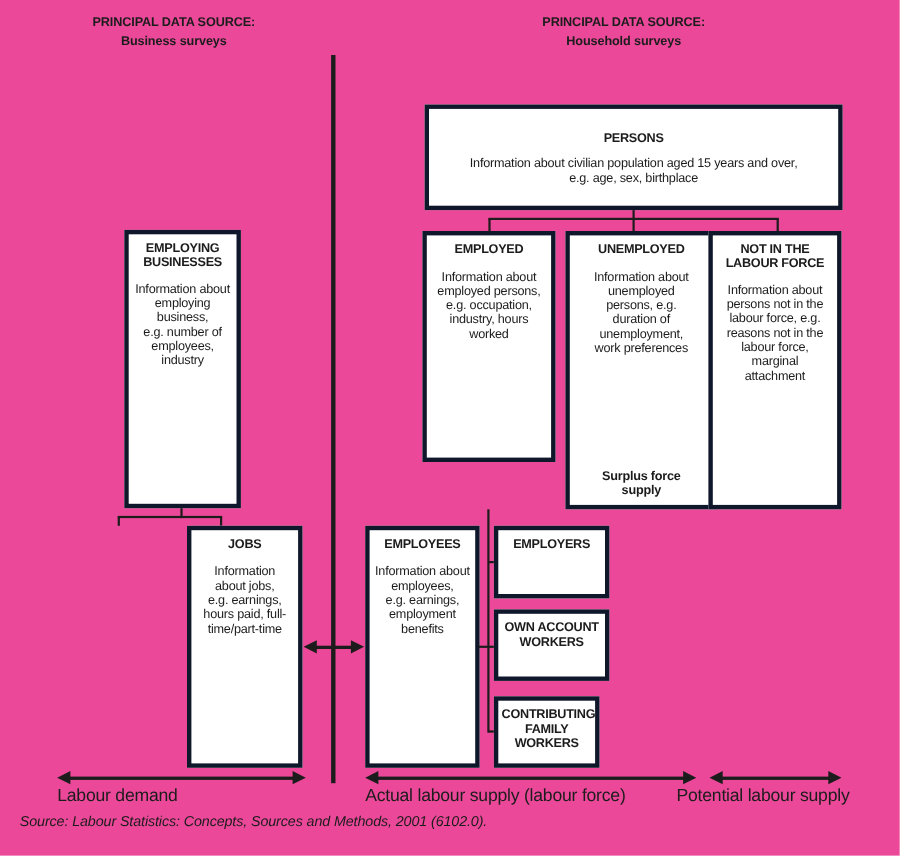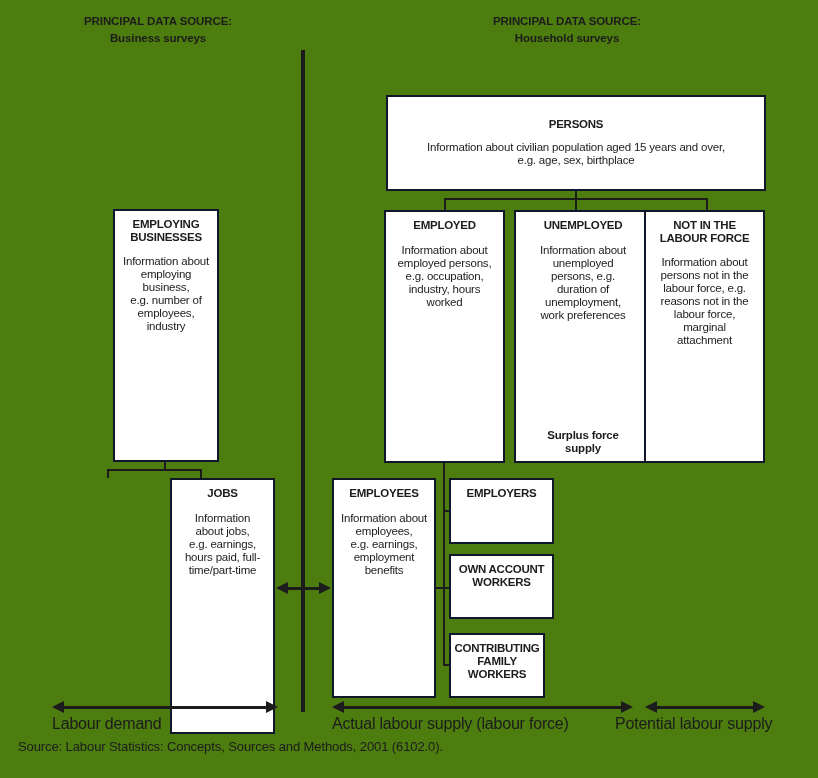--- a/index.html
+++ b/index.html
@@ -1,22 +1,22 @@
 <!DOCTYPE html>
 <html><head>
 <meta charset="utf-8">
 <style>
   html,body{margin:0;padding:0;background:#ffffff;}
   .canvas{
-    position:relative;width:818px;height:778px;background:#4d7c0f;
+    position:relative;width:818px;height:778px;background:#ec4899;
     font-family:"Liberation Sans",sans-serif;color:#1c1c1c;overflow:hidden;
   }
   .hdr{position:absolute;text-align:center;font-weight:bold;font-size:11.5px;line-height:1.45;letter-spacing:-0.1px;white-space:pre-line;}
   .box{
-    position:absolute;border:2px solid #0f172a;background:#fff;
+    position:absolute;border:4px solid #0f172a;background:#fff;
     text-align:center;font-size:11.5px;box-sizing:border-box;padding:7px 3px 0 3px;
   }
   .box-title{font-weight:bold;letter-spacing:-0.25px;line-height:1.12;white-space:pre-line;}
   .box-body{margin-top:12px;line-height:1.14;letter-spacing:-0.2px;white-space:pre-line;}
   .box-footer{
     position:absolute;left:0;right:0;bottom:6px;font-weight:bold;
     line-height:1.15;letter-spacing:-0.2px;white-space:pre-line;text-align:center;
   }
   .persons{padding-top:21px;}
   .persons .box-body{margin-top:10px;}
@@ -25,21 +25,21 @@
   .arrow .shaft{position:absolute;left:8px;right:8px;top:5.5px;height:3px;background:#1c1c1c;}
   .arrow::before{
     content:"";position:absolute;left:0;top:1px;width:0;height:0;
     border-top:6px solid transparent;border-bottom:6px solid transparent;border-right:12px solid #1c1c1c;
   }
   .arrow::after{
     content:"";position:absolute;right:0;top:1px;width:0;height:0;
     border-top:6px solid transparent;border-bottom:6px solid transparent;border-left:12px solid #1c1c1c;
   }
   .arrow-label{position:absolute;font-weight:normal;font-size:16px;text-align:left;letter-spacing:-0.2px;}
-  .source{position:absolute;left:18px;top:739px;font-size:13px;letter-spacing:-0.1px;}
+  .source{position:absolute;left:18px;top:739px;font-style:italic;font-size:13px;letter-spacing:-0.1px;}
 </style>
 </head>
 <body>
 
 <div class="canvas">
 
   <div class="hdr" style="left:38px;top:13px;width:240px;">PRINCIPAL DATA SOURCE:
 Business surveys</div>
   <div class="hdr" style="left:447px;top:13px;width:240px;">PRINCIPAL DATA SOURCE:
 Household surveys</div>
@@ -51,21 +51,21 @@
     <div class="box-body">Information about civilian population aged 15 years and over,
 e.g. age, sex, birthplace</div>
   </div>
 
   <div class="line" style="left:575px;top:191px;width:2px;height:9px;"></div>
   <div class="line" style="left:444px;top:198px;width:264px;height:2px;"></div>
   <div class="line" style="left:444px;top:199px;width:2px;height:11px;"></div>
   <div class="line" style="left:575px;top:199px;width:2px;height:11px;"></div>
   <div class="line" style="left:706px;top:199px;width:2px;height:11px;"></div>
 
-  <div class="box" style="left:384px;top:210px;width:121px;height:253px;">
+  <div class="box" style="left:384px;top:210px;width:121px;height:210px;">
     <div class="box-title">EMPLOYED</div>
     <div class="box-body">Information about
 employed persons,
 e.g. occupation,
 industry, hours
 worked</div>
   </div>
 
   <div class="box" style="left:514px;top:210px;width:138px;height:253px;">
     <div class="box-title">UNEMPLOYED</div>
@@ -101,21 +101,21 @@
 employees,
 industry</div>
   </div>
 
   <div class="line" style="left:164px;top:462px;width:2px;height:9px;"></div>
   <div class="line" style="left:107px;top:469px;width:95px;height:2px;"></div>
   <div class="line" style="left:107px;top:470px;width:2px;height:8px;"></div>
   <div class="line" style="left:200px;top:470px;width:2px;height:8px;"></div>
 
 
-  <div class="box" style="left:170px;top:478px;width:105px;height:256px;">
+  <div class="box" style="left:170px;top:478px;width:105px;height:220px;">
     <div class="box-title">JOBS</div>
     <div class="box-body">Information
 about jobs,
 e.g. earnings,
 hours paid, full-
 time/part-time</div>
   </div>
 
   <div class="box" style="left:332px;top:478px;width:104px;height:220px;">
     <div class="box-title">EMPLOYEES</div>

